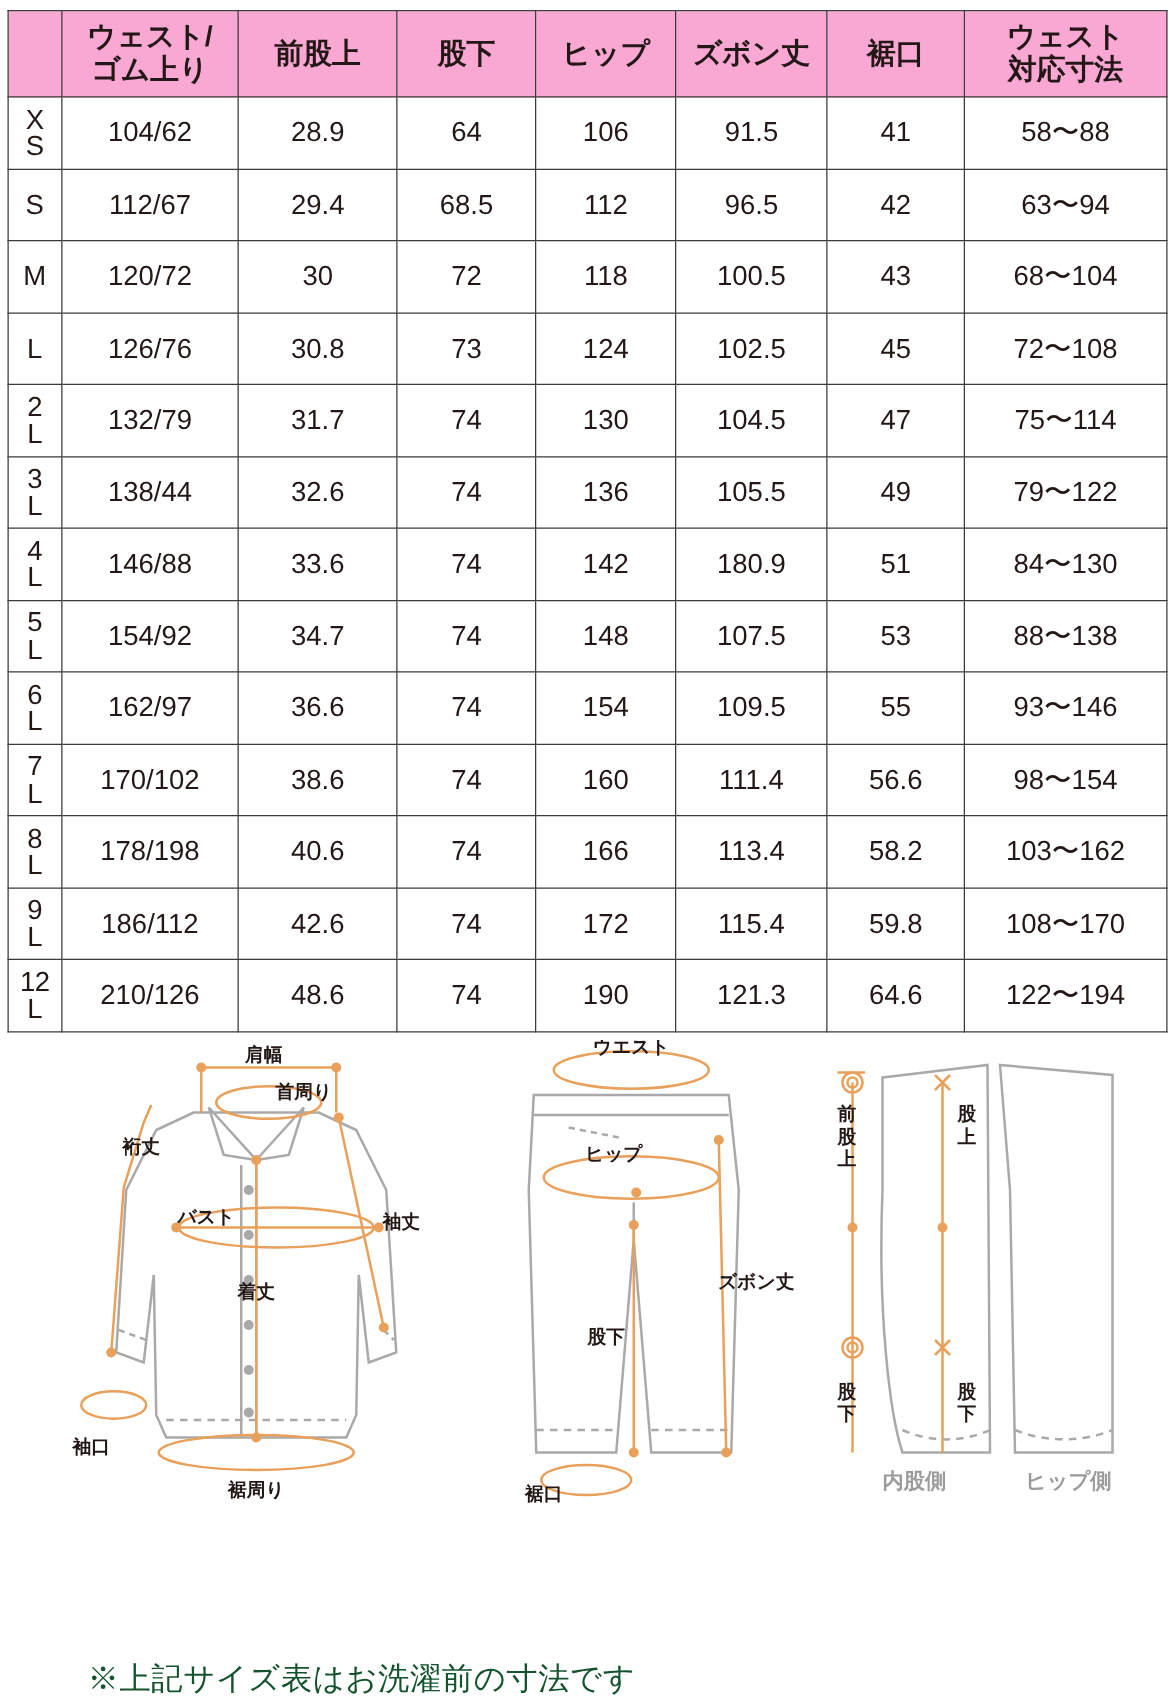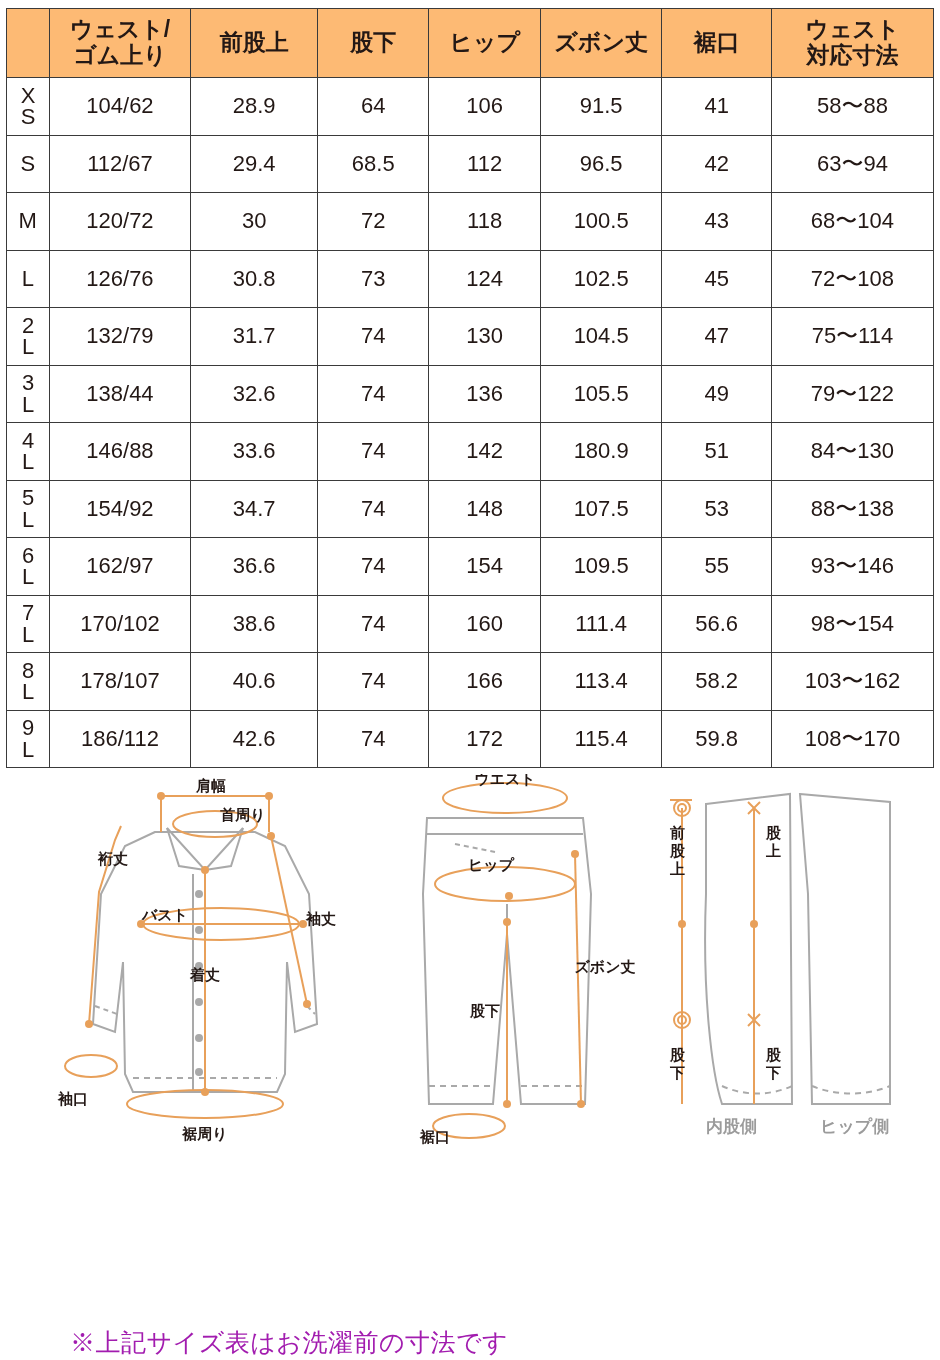--- a/index.html
+++ b/index.html
@@ -30,21 +30,21 @@
   table.size-table th,
   table.size-table td {
     border: 1px solid #3a3a3a;
     text-align: center;
     vertical-align: middle;
     font-size: 22px;
     color: #231815;
     padding: 0;
   }
   table.size-table thead th {
-    background: #fdba74;
+    background: #f9a8d4;
     font-weight: bold;
     font-size: 23px;
     height: 68px;
     line-height: 1.12;
   }
   table.size-table tbody td {
     height: 56.5px;
     font-weight: normal;
   }
   td.size-cell {
@@ -81,21 +81,21 @@
   }
   .fig-shirt { left: 55px; width: 300px; }
   .fig-pants { left: 385px; width: 250px; }
   .fig-pattern { left: 640px; width: 295px; }
 
   .note {
     position: absolute;
     left: 70px;
     top: 1318px;
     font-size: 25px;
-    color: #a21caf;
+    color: #14532d;
     letter-spacing: 0.5px;
   }
   svg { display: block; }
   .lbl {
     font-family: "Liberation Sans", sans-serif;
     font-size: 15px;
     fill: #231815;
     font-weight: bold;
   }
   .lbl-gray {
@@ -231,37 +231,47 @@
           <td>170/102</td>
           <td>38.6</td>
           <td>74</td>
           <td>160</td>
           <td>111.4</td>
           <td>56.6</td>
           <td>98〜154</td>
         </tr>
         <tr>
           <td class="size-cell"><span class="sz">8</span><br><span class="sz">L</span></td>
-          <td>178/107</td>
+          <td>178/198</td>
           <td>40.6</td>
           <td>74</td>
           <td>166</td>
           <td>113.4</td>
           <td>58.2</td>
           <td>103〜162</td>
         </tr>
         <tr>
           <td class="size-cell"><span class="sz">9</span><br><span class="sz">L</span></td>
           <td>186/112</td>
           <td>42.6</td>
           <td>74</td>
           <td>172</td>
           <td>115.4</td>
           <td>59.8</td>
           <td>108〜170</td>
+        </tr>
+        <tr>
+          <td class="size-cell"><span class="sz">12</span><br><span class="sz">L</span></td>
+          <td>210/126</td>
+          <td>48.6</td>
+          <td>74</td>
+          <td>190</td>
+          <td>121.3</td>
+          <td>64.6</td>
+          <td>122〜194</td>
         </tr>
       </tbody>
   </table>
 
   <div class="figures">
 
     <div class="fig fig-shirt">
       <svg width="300" height="380" viewBox="0 0 300 380">
         <g fill="none" stroke="#a9a9a9" stroke-width="2">
 

